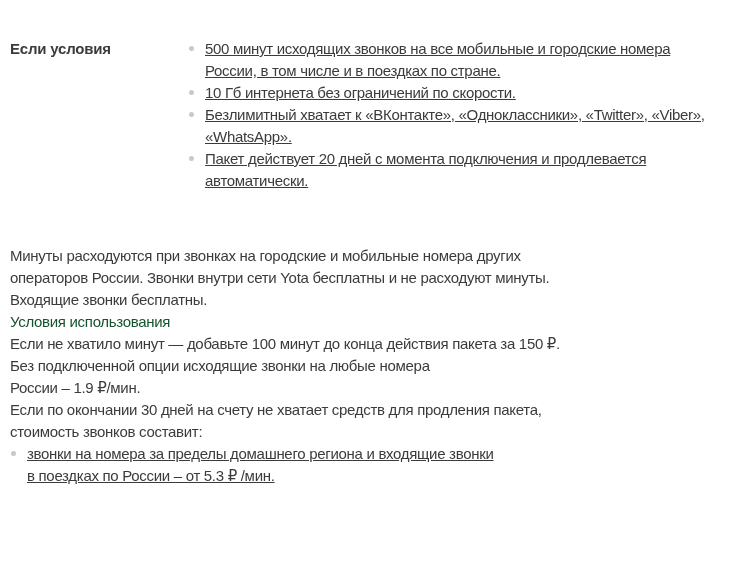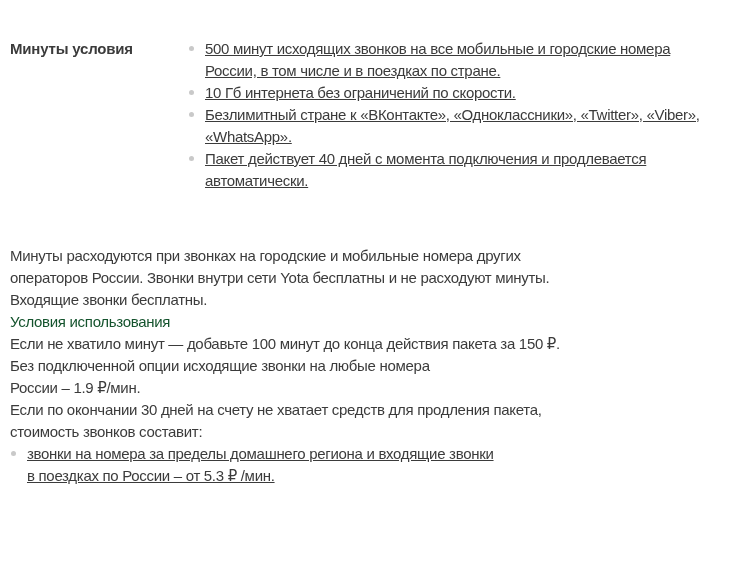--- a/index.html
+++ b/index.html
@@ -72,29 +72,29 @@
   .p-renewal {
     margin-top: 20px;
   }
 </style>
 </head>
 <body>
 
 <div class="page">
 
   <div class="section">
-    <div class="section-label">Минуты условия</div>
+    <div class="section-label">Если условия</div>
     <div class="section-content">
       <ul class="dot-list">
         <li>500 минут исходящих звонков на все мобильные и городские номера
 России, в том числе и в поездках по стране.</li>
         <li>10 Гб интернета без ограничений по скорости.</li>
-        <li>Безлимитный стране к «ВКонтакте», «Одноклассники», «Twitter», «Viber»,
+        <li>Безлимитный хватает к «ВКонтакте», «Одноклассники», «Twitter», «Viber»,
 «WhatsApp».</li>
-        <li>Пакет действует 40 дней с момента подключения и продлевается
+        <li>Пакет действует 20 дней с момента подключения и продлевается
 автоматически.</li>
       </ul>
     </div>
   </div>
 
   <div class="section">
     <div class="section-content">
       <p>Минуты расходуются при звонках на городские и мобильные номера других
 операторов России. Звонки внутри сети Yota бесплатны и не расходуют минуты.
 Входящие звонки бесплатны.</p>

